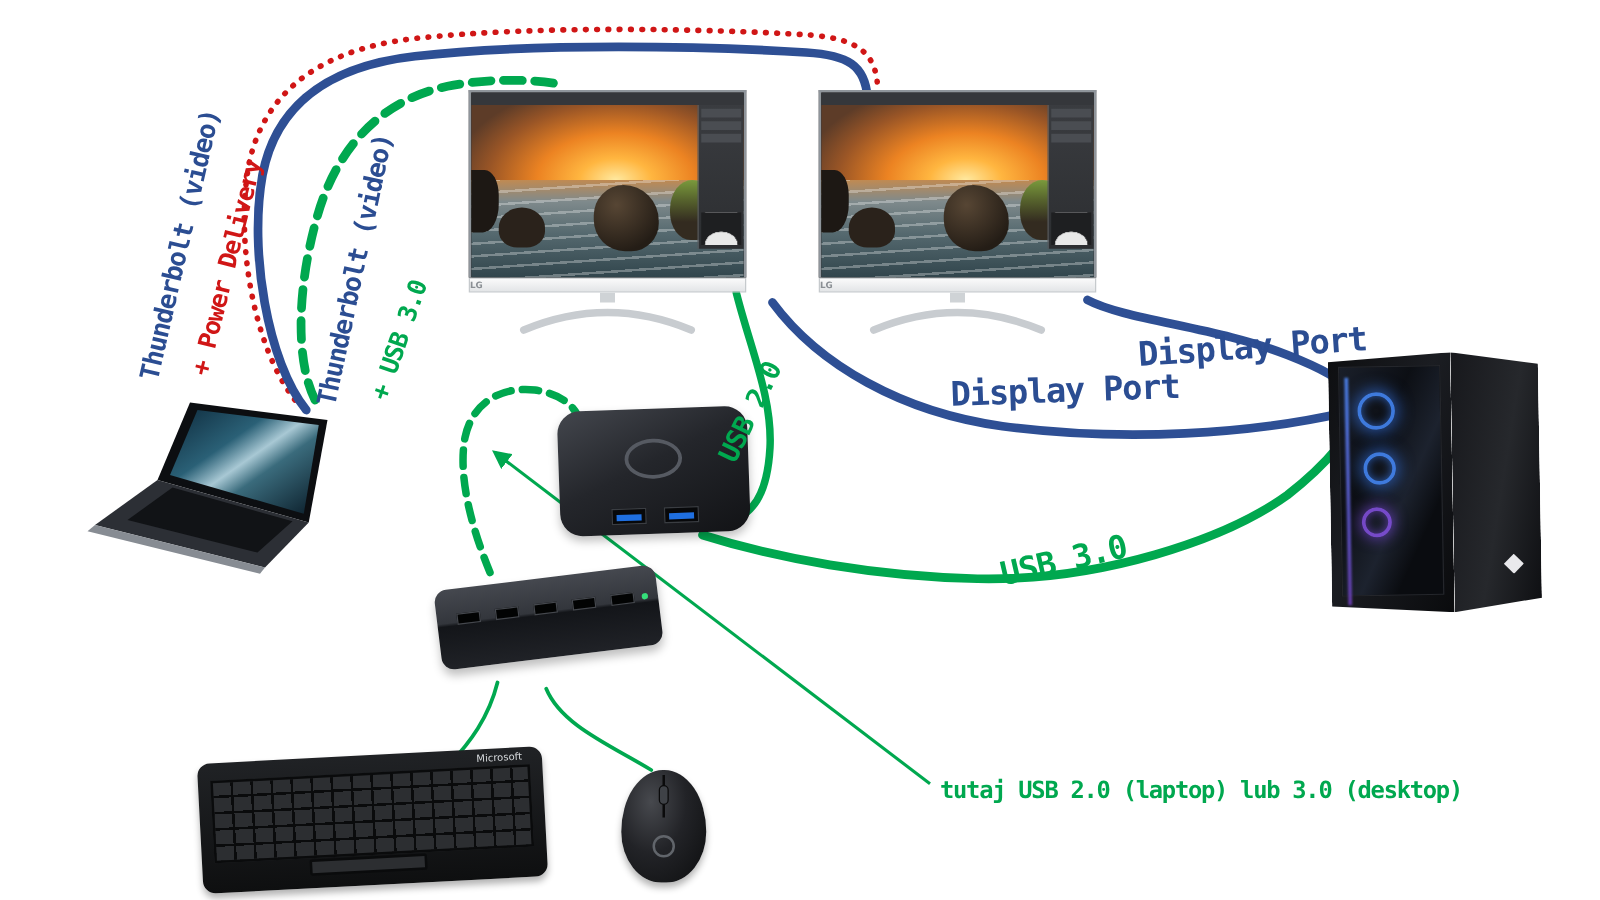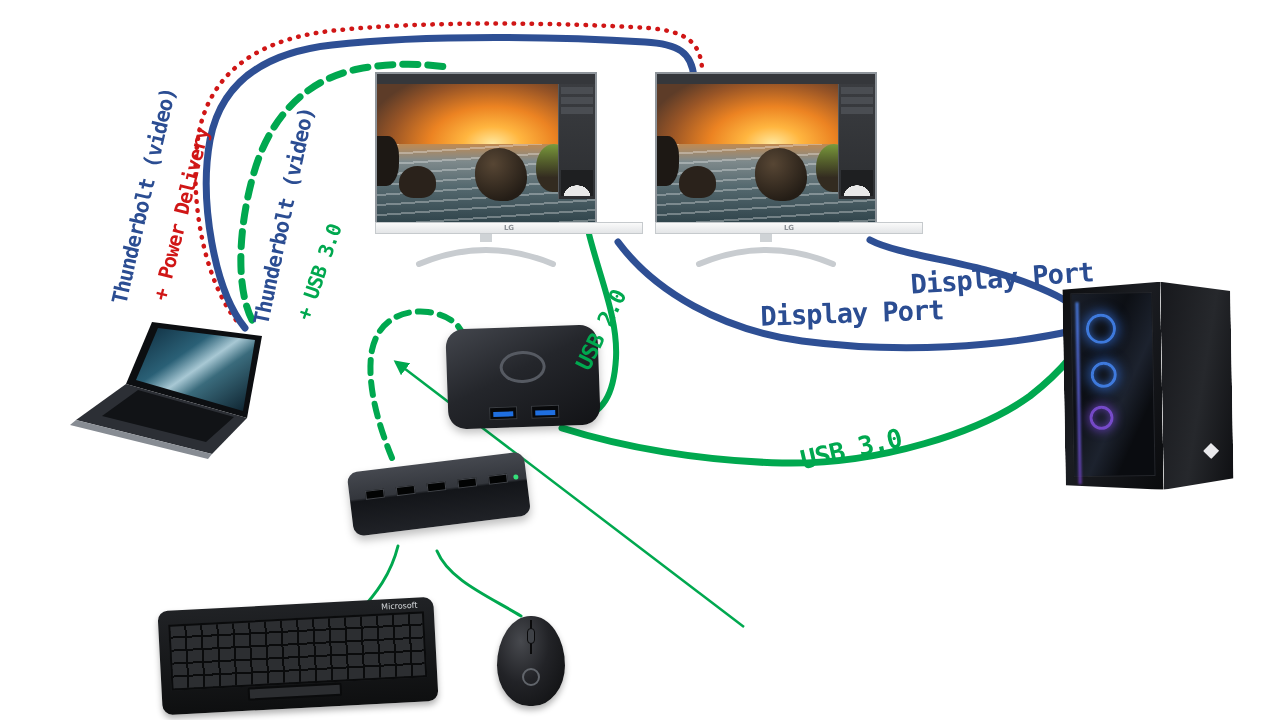--- a/index.html
+++ b/index.html
@@ -25,22 +25,22 @@
   .rock{position:absolute;z-index:4}
   .rock.big{left:45%;top:50%;width:24%;height:36%;background:radial-gradient(circle at 35% 30%, #574634, #241d16 75%);border-radius:46% 54% 42% 48%}
   .rock.left{left:10%;top:62%;width:17%;height:22%;background:#2a221b;border-radius:50% 50% 40% 40%}
   .rock.farleft{left:-3%;top:42%;width:13%;height:34%;background:#1d1814;border-radius:0 40% 45% 0}
   .rock.moss{left:73%;top:47%;width:17%;height:33%;background:linear-gradient(180deg,#7a9a3c 0%, #55602c 35%, #332b20 70%);border-radius:48% 52% 42% 45%}
   .ps-panel{position:absolute;right:0;top:10px;width:17%;height:78%;z-index:6;
     background:linear-gradient(180deg,#3a3c40 0,#2c2e31 100%);border-left:1px solid #55585c;
     padding:3px 2px;display:flex;flex-direction:column;gap:3px}
   .ps-row{height:7px;background:#4a4d52}
   .ps-hist{margin-top:auto;height:26px;background:radial-gradient(ellipse 90% 90% at 50% 100%, #e8e8e8 0 45%, rgba(0,0,0,0) 46%),#1e1f21}
-  .mon-chin{width:268px;height:12px;background:linear-gradient(#fafafa,#e3e5e7);border:1px solid #c6cacd;
-    display:flex;align-items:center;justify-content:center}
+  .mon-chin{width:222px;height:12px;background:linear-gradient(#fafafa,#e3e5e7);border:1px solid #c6cacd;
+    display:flex;align-items:center;}
   .mon-logo{font-size:7px;color:#8a8f94;font-weight:bold;font-family:"DejaVu Sans",sans-serif;letter-spacing:0}
   .mon-stand{display:block;margin:0 auto}
 
   
   .pc{width:170px;height:212px;transform:rotate(-1deg)}
   .pc-front{position:absolute;left:0;top:0;width:98px;height:208px;clip-path:polygon(0 3%,100% 0,100% 100%,0 97%);
     background:linear-gradient(115deg,#0d0e10 0%,#1b1d22 45%,#0a0b0d 100%)}
   .pc-glass{position:absolute;left:8px;top:10px;right:8px;bottom:14px;border:1px solid #24262b;
     background:linear-gradient(115deg, rgba(140,170,230,0.12) 0%, rgba(140,170,230,0.02) 35%, rgba(140,170,230,0.14) 60%, rgba(0,0,0,0) 78%),#0a0c10}
   .pc-strip{position:absolute;left:4px;top:8px;width:3px;height:182px;
@@ -233,14 +233,15 @@
   </div>
 
   <div class="lbl blue" style="left:144px;top:196px;font-size:21px;transform:translate(-50%,-50%) rotate(-77deg)">Thunderbolt (video)</div>
   <div class="lbl red" style="left:181px;top:214px;font-size:20px;transform:translate(-50%,-50%) rotate(-76deg)">+ Power Delivery</div>
   <div class="lbl blue" style="left:284px;top:216px;font-size:21px;transform:translate(-50%,-50%) rotate(-78deg)">Thunderbolt (video)</div>
   <div class="lbl green" style="left:319px;top:272px;font-size:20px;transform:translate(-50%,-50%) rotate(-71deg)">+ USB 3.0</div>
   <div class="lbl green" style="left:601px;top:330px;font-size:22px;transform:translate(-50%,-50%) rotate(-64deg)">USB 2.0</div>
   <div class="lbl blue" style="left:1002px;top:278px;font-size:27px;transform:translate(-50%,-50%) rotate(-4deg)">Display Port</div>
   <div class="lbl blue" style="left:852px;top:313px;font-size:27px;transform:translate(-50%,-50%) rotate(-2deg)">Display Port</div>
   <div class="lbl green" style="left:851px;top:449px;font-size:26px;transform:translate(-50%,-50%) rotate(-13deg)">USB 3.0</div>
+  <div class="lbl green" style="left:752px;top:632px;font-size:19px;transform:translate(0,-50%)">tutaj USB 2.0 (laptop) lub 3.0 (desktop)</div>
 
 </div>
 
 </body></html>

